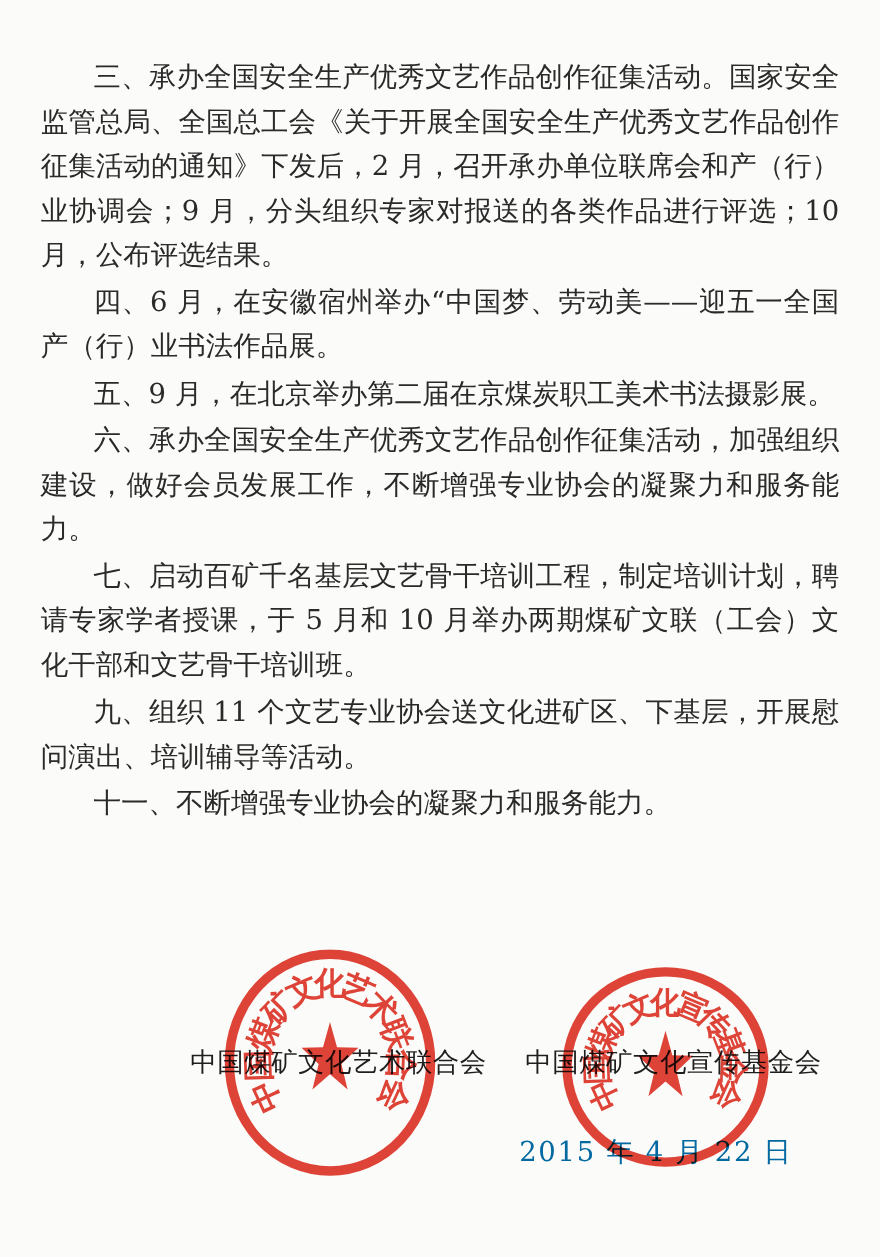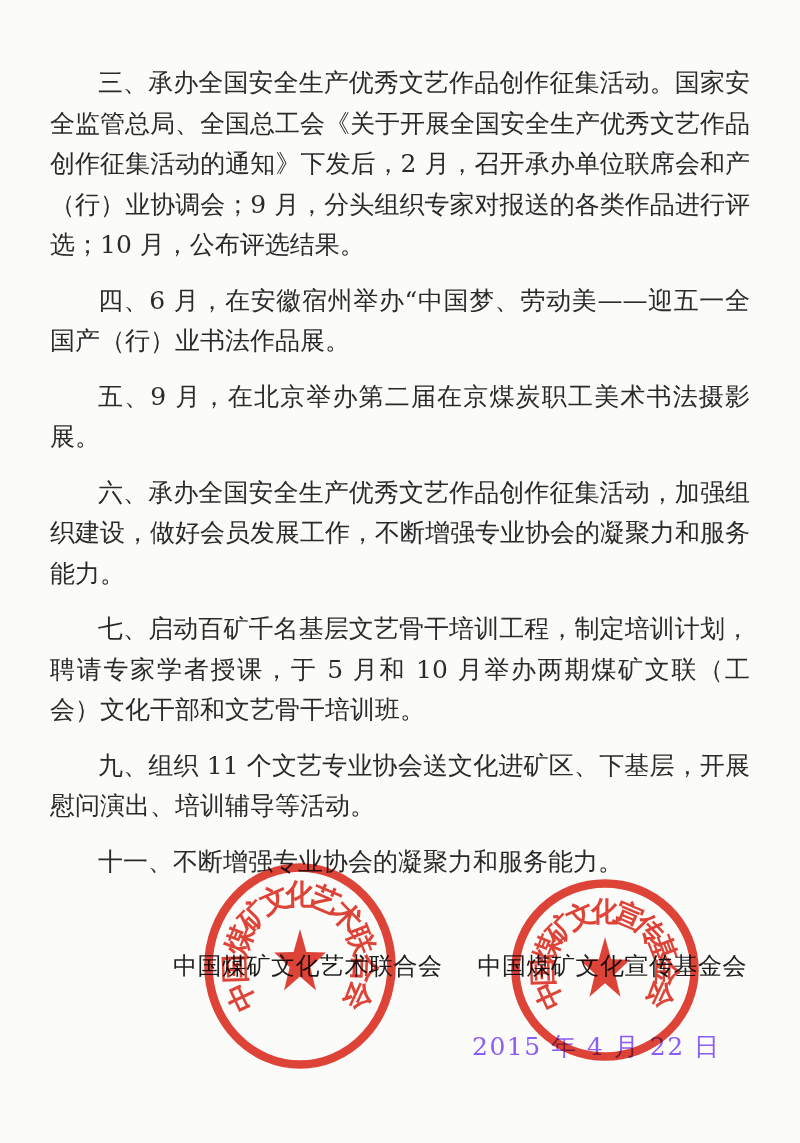--- a/index.html
+++ b/index.html
@@ -19,40 +19,40 @@
     top: 48px;
     width: 730px;
     font-size: 25px;
     line-height: 40.5px;
     color: #2a2a2a;
     text-align: justify;
     text-justify: inter-ideograph;
   }
   .doc-body p {
     text-indent: 48px;
-    margin: 15px;
+    margin: 2px;
   }
   .signature-row {
     position: absolute;
     top: 950px;
     left: 173px;
     display: flex;
     gap: 35px;
     font-size: 24px;
     letter-spacing: 0.5px;
     color: #1e1e1e;
     white-space: nowrap;
   }
   .date-line {
     position: absolute;
     top: 1030px;
     left: 472px;
     font-size: 25px;
     letter-spacing: 1.5px;
-    color: #8b5cf6;
+    color: #0369a1;
     white-space: nowrap;
   }
   .seal {
     position: absolute;
     mix-blend-mode: multiply;
     opacity: 0.88;
     pointer-events: none;
   }
   #seal-left  { left: 204px; top: 863px; }
   #seal-right { left: 511px; top: 879px; }

